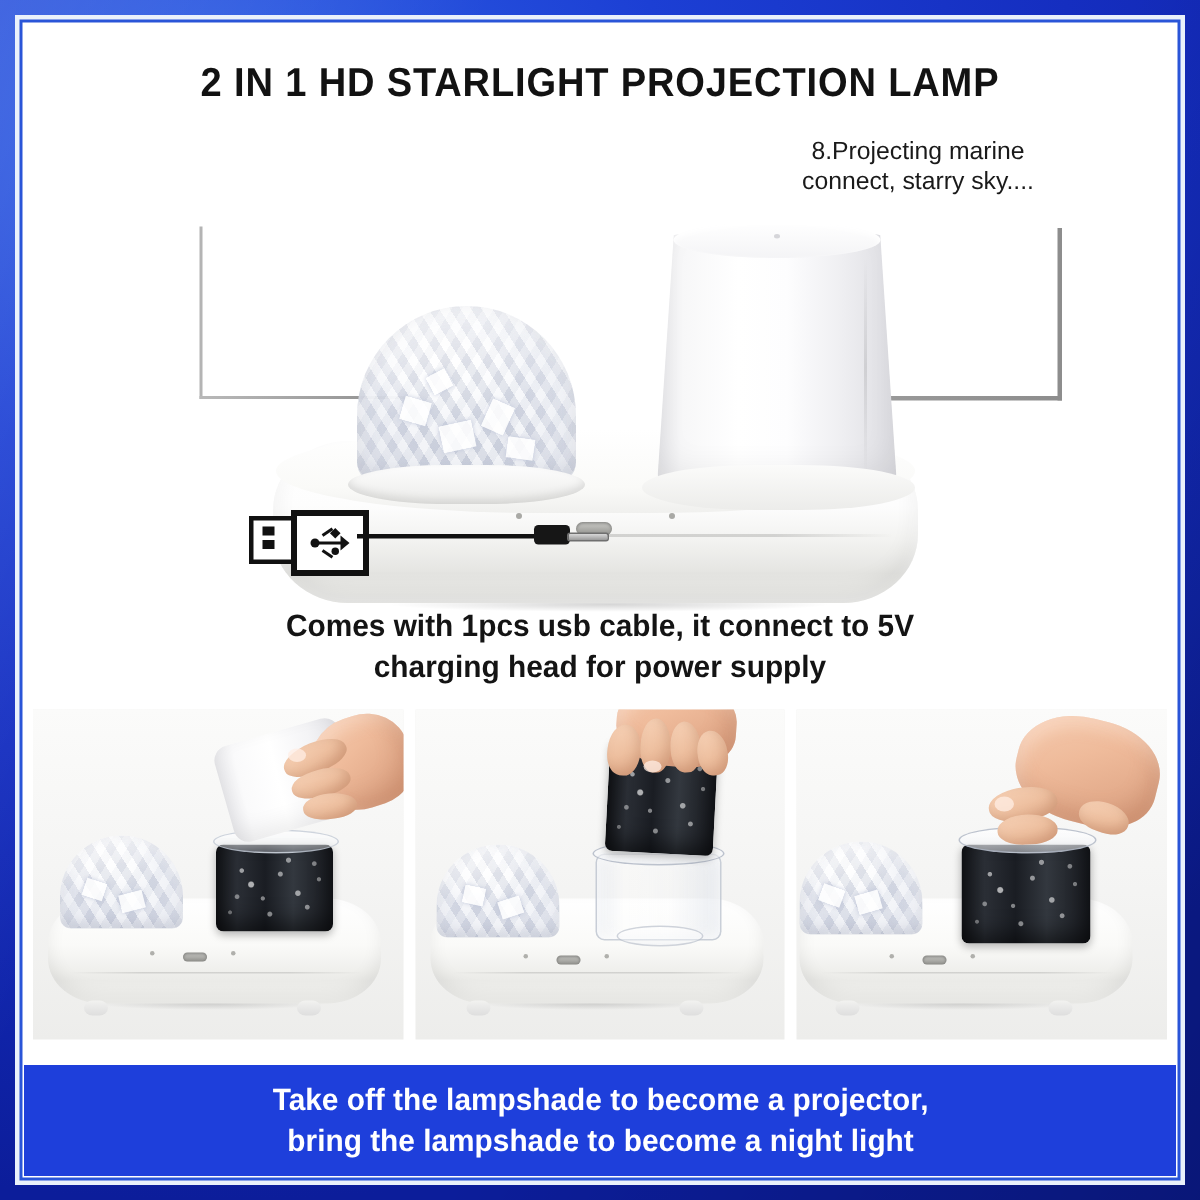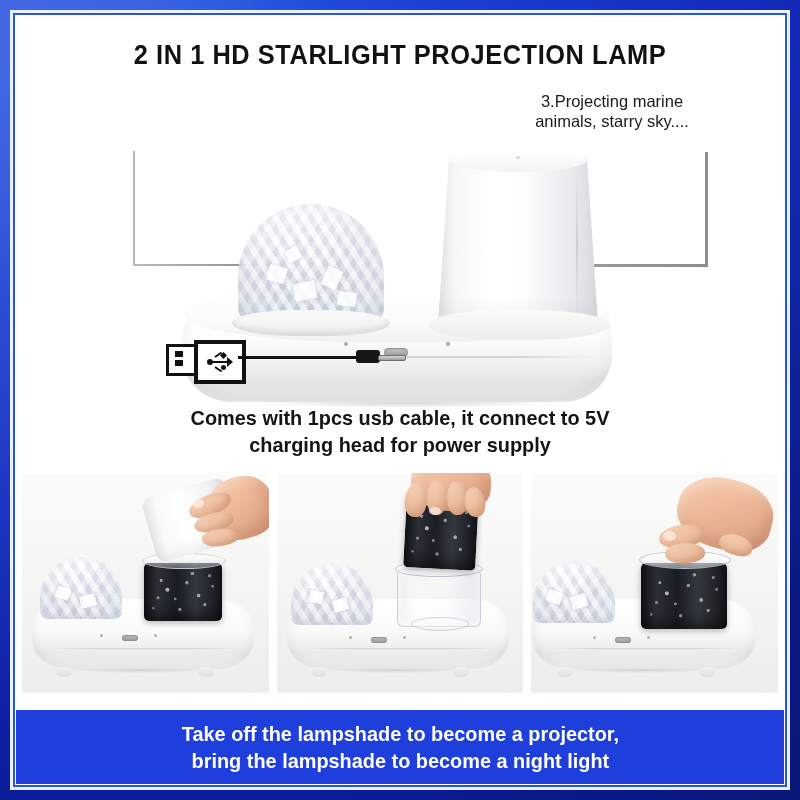--- a/index.html
+++ b/index.html
@@ -263,22 +263,22 @@
   <div class="frame-outer"></div>
   <div class="frame-line1"></div>
   <div class="frame-line2"></div>
   <div class="frame-line3"></div>
 
   <div class="canvas">
 
     <div class="title">2 IN 1 HD STARLIGHT PROJECTION LAMP</div>
 
     <div class="callout callout-right">
-      <div>3.Projecting marine</div>
-      <div>animals, starry sky....</div>
+      <div>8.Projecting marine</div>
+      <div>connect, starry sky....</div>
     </div>
 
     <div class="lead lead-l-v"></div>
     <div class="lead lead-l-h"></div>
     <div class="lead lead-r-v"></div>
     <div class="lead lead-r-h"></div>
 
     <div class="hero">
 
       <div class="base-shadow"></div>

